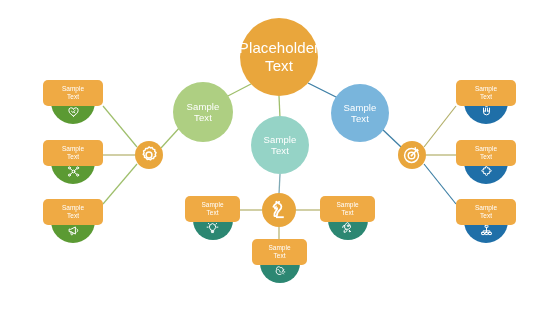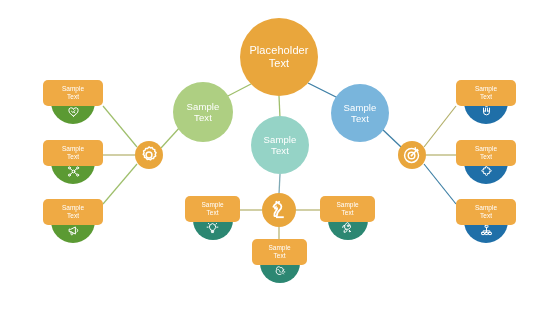--- a/index.html
+++ b/index.html
@@ -104,21 +104,21 @@
       <line x1="137" y1="164" x2="103" y2="204" stroke="#9FBF6C" stroke-width="1.2"></line>
       <line x1="424" y1="147" x2="456" y2="106" stroke="#B3B06A" stroke-width="1.2"></line>
       <line x1="426" y1="155" x2="456" y2="155" stroke="#B3B06A" stroke-width="1.2"></line>
       <line x1="424" y1="164" x2="456" y2="204" stroke="#3E7FA5" stroke-width="1.2"></line>
       <line x1="262" y1="210" x2="240" y2="210" stroke="#B3B06A" stroke-width="1.2"></line>
       <line x1="296" y1="210" x2="320" y2="210" stroke="#B3B06A" stroke-width="1.2"></line>
       <line x1="279" y1="227" x2="279" y2="241" stroke="#B3B06A" stroke-width="1.2"></line>
     </svg>
 
   <div id="nodes-layer">
-      <div class="node bubble" style="left: 240px; top: 18px; width: 78px; height: 78px; background: rgb(233, 166, 60); font-size: 11px;">
+      <div class="node bubble" style="left: 240px; top: 18px; width: 78px; height: 78px; background: rgb(233, 166, 60); font-size: 15px;">
         <span class="bubble-label">Placeholder
 Text</span>
       </div>
       <div class="node bubble" style="left: 173px; top: 82px; width: 60px; height: 60px; background: rgb(174, 207, 130); font-size: 9.5px;">
         <span class="bubble-label">Sample
 Text</span>
       </div>
       <div class="node bubble" style="left: 251px; top: 116px; width: 58px; height: 58px; background: rgb(149, 211, 198); font-size: 9.5px;">
         <span class="bubble-label">Sample
 Text</span>

